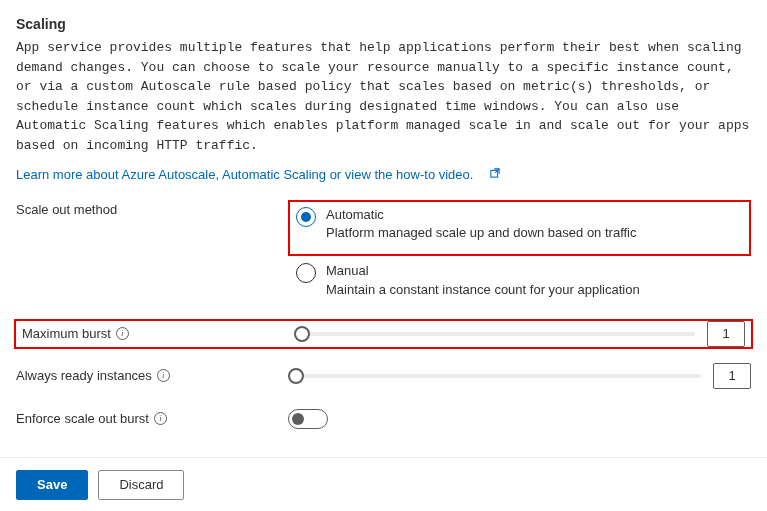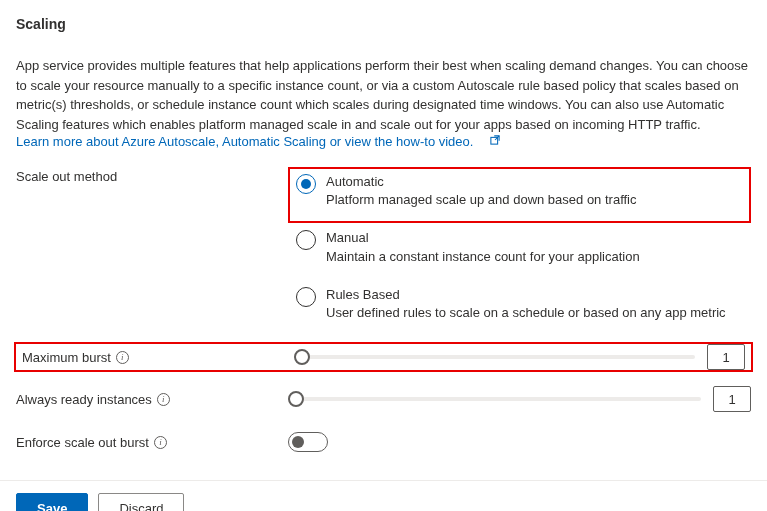--- a/index.html
+++ b/index.html
@@ -8,26 +8,27 @@
     padding: 16px 16px 0 16px;
     font-family: "Segoe UI", -apple-system, sans-serif;
     font-size: 13px;
     color: #323130;
     width: 767px;
     background: #fff;
   }
   .section-title {
     font-weight: 600;
     font-size: 14px;
-    margin-bottom: 24px;
+    margin-bottom: 6px;
   }
   .description {
     line-height: 1.5;
-    margin-bottom: 0;
-    color: #323130;
+    margin-bottom: 12px;
+    color: #323130;
+    font-family: Liberation Mono, monospace;
   }
   .learn-link {
     color: #0067b8;
     text-decoration: none;
     display: inline-flex;
     align-items: center;
     gap: 16px;
     margin-bottom: 18px;
   }
   .ext-icon svg { width: 12px; height: 12px; }
@@ -224,27 +225,20 @@
     </div>
 
     <div class="radio-option">
       <div class="radio-circle"></div>
       <div class="radio-text">
         <div class="radio-title">Manual</div>
         <div class="radio-sub">Maintain a constant instance count for your application</div>
       </div>
     </div>
 
-    <div class="radio-option">
-      <div class="radio-circle"></div>
-      <div class="radio-text">
-        <div class="radio-title">Rules Based</div>
-        <div class="radio-sub">User defined rules to scale on a schedule or based on any app metric</div>
-      </div>
-    </div>
 
   </div>
 </div>
 
 <div class="form-row highlight-row">
   <div class="label-col">
     <span>Maximum burst</span>
     <span class="info-icon">i</span>
   </div>
   <div class="slider-wrap">

